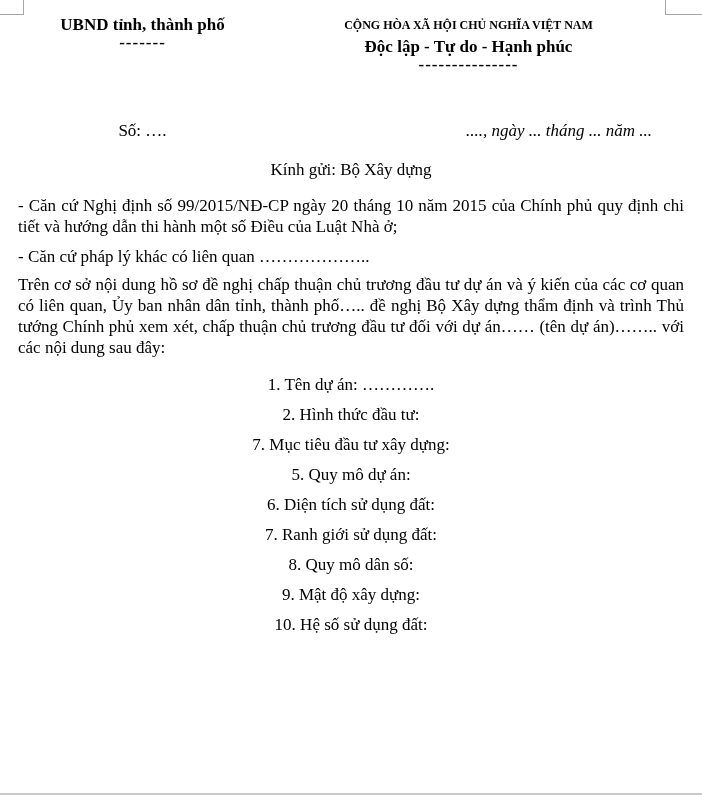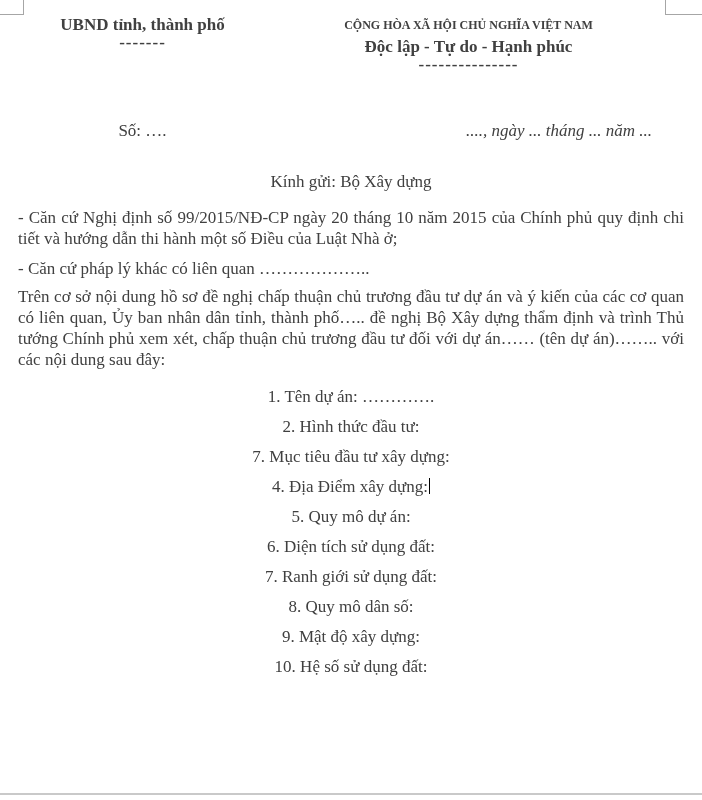--- a/index.html
+++ b/index.html
@@ -1,20 +1,20 @@
 <!DOCTYPE html>
 <html lang="vi"><head>
 <meta charset="utf-8">
 <style>
   html,body{margin:0;padding:0;}
   .page{
     position:relative;
     width:702px;height:800px;
     background:#ffffff;
-    color:#404040;
+    color:#000000;
     font-family:"Liberation Serif", serif;
     font-size:17px;
     overflow:hidden;
     box-sizing:border-box;
   }
   
   .crop{position:absolute;top:0;width:23px;height:14px;}
   .crop.tl{left:0;border-right:1px solid #a6a6a6;border-bottom:1px solid #a6a6a6;}
   .crop.tr{right:0;width:36px;border-left:1px solid #a6a6a6;border-bottom:1px solid #a6a6a6;}
   .bottom-edge{position:absolute;left:0;right:0;top:793px;height:2px;background:#c9c9c9;}
@@ -23,21 +23,21 @@
   .header-left{width:225px;text-align:center;}
   .header-right{flex:1;text-align:center;}
   .org,.country,.motto{font-weight:bold;line-height:22px;white-space:nowrap;}
   .country{font-size:12px;}
   .dash-line{line-height:13px;font-weight:bold;letter-spacing:1px;}
 
   .meta-row{display:flex;margin:49px 20px 0 30px;}
   .doc-number{width:225px;text-align:center;line-height:21px;}
   .dateline{flex:1;text-align:right;padding-right:30px;font-style:italic;line-height:21px;}
 
-  .salutation{text-align:center;margin-top:30px;line-height:21px;}
+  .salutation{text-align:center;margin-top:18px;line-height:21px;}
 
   .body{margin:0 18px;}
   .par{text-align:justify;line-height:21px;margin:0;}
   .p1{margin-top:8px;}
   .p2{margin-top:15px;}
   .p3{margin-top:13px;}
   .p4{margin-top:9px;text-align:left;}
   .p5{margin-top:7px;}
   .italic{font-style:italic;}
 
@@ -75,21 +75,20 @@
   <div class="body">
     <p class="par p2">- Căn cứ Nghị định số 99/2015/NĐ-CP ngày 20 tháng 10 năm 2015 của Chính phủ quy định chi tiết và hướng dẫn thi hành một số Điều của Luật Nhà ở;</p>
     <p class="par p4">- Căn cứ pháp lý khác có liên quan ………………..</p>
     <p class="par p5">Trên cơ sở nội dung hồ sơ đề nghị chấp thuận chủ trương đầu tư dự án và ý kiến của các cơ quan có liên quan, Ủy ban nhân dân tỉnh, thành phố….. đề nghị Bộ Xây dựng thẩm định và trình Thủ tướng Chính phủ xem xét, chấp thuận chủ trương đầu tư đối với dự án…… (tên dự án)…….. với các nội dung sau đây:</p>
   </div>
 
   <div class="items">
     <div class="item">1. Tên dự án: ………….</div>
     <div class="item">2. Hình thức đầu tư:</div>
     <div class="item">7. Mục tiêu đầu tư xây dựng:</div>
-    <div class="item"><span>4. Địa Điểm xây dựng:</span><span class="caret"></span></div>
     <div class="item">5. Quy mô dự án:</div>
     <div class="item">6. Diện tích sử dụng đất:</div>
     <div class="item">7. Ranh giới sử dụng đất:</div>
     <div class="item">8. Quy mô dân số:</div>
     <div class="item">9. Mật độ xây dựng:</div>
     <div class="item">10. Hệ số sử dụng đất:</div>
   </div>
 
   <div class="bottom-edge"></div>
 </div>

